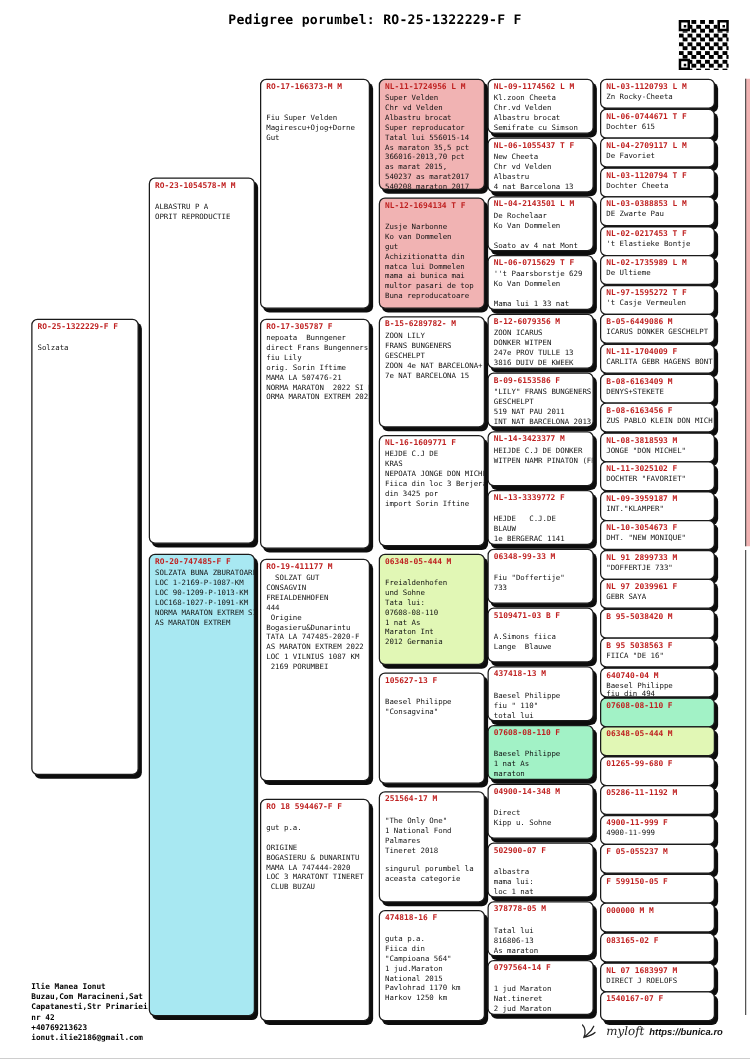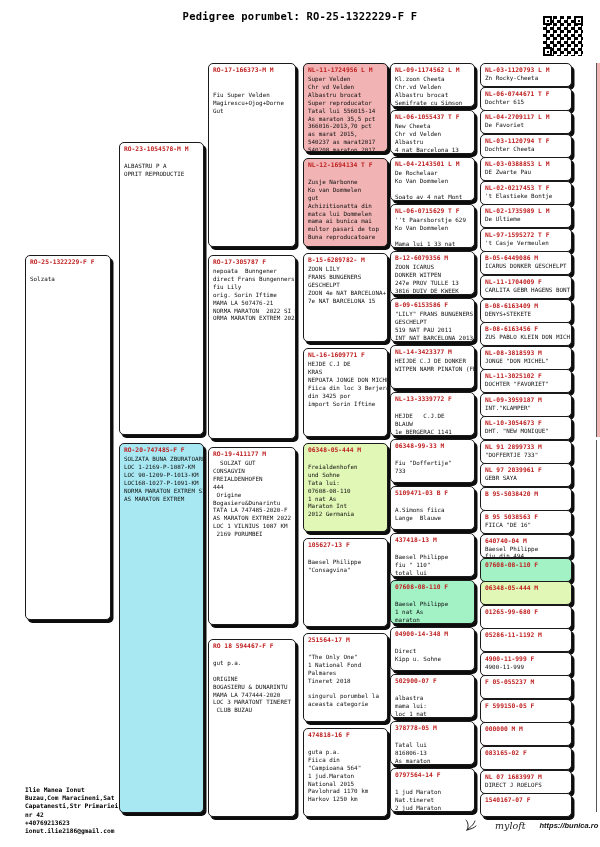--- a/index.html
+++ b/index.html
@@ -20,21 +20,21 @@
   .pid{font-size:6.3px;font-weight:bold;line-height:8px;white-space:pre;margin-bottom:2px;}
   .pline{font-size:5.9px;line-height:7.9px;white-space:pre;color:#111;}
   .col6 .pline{line-height:7.3px;}
   .col6 .pid{margin-bottom:1px;}
   
   .edge-strip{position:absolute;left:596px;width:4px;border-left:1px solid #555;box-sizing:border-box;}
   
   #owner{position:absolute;left:25px;top:786px;font-size:6.2px;font-weight:bold;line-height:8.2px;color:#000;}
   #owner div{white-space:pre;}
   
-  #footer-brand{position:absolute;left:465px;top:817px;height:16px;display:flex;align-items:center;gap:14px;}
+  #footer-brand{position:absolute;left:465px;top:817px;height:16px;display:flex;align-items:center;gap:4px;}
   #logo-script{font-family:"DejaVu Serif",serif;font-style:italic;font-size:9.5px;color:#222;}
   #footer-url{font-family:"Liberation Sans",sans-serif;font-weight:bold;font-style:italic;font-size:7.5px;color:#111;text-decoration:none;}
 </style>
 </head>
 <body>
 
 <div id="page">
   <div id="page-title">Pedigree porumbel: RO-25-1322229-F F</div>
 
   <div id="qr">

